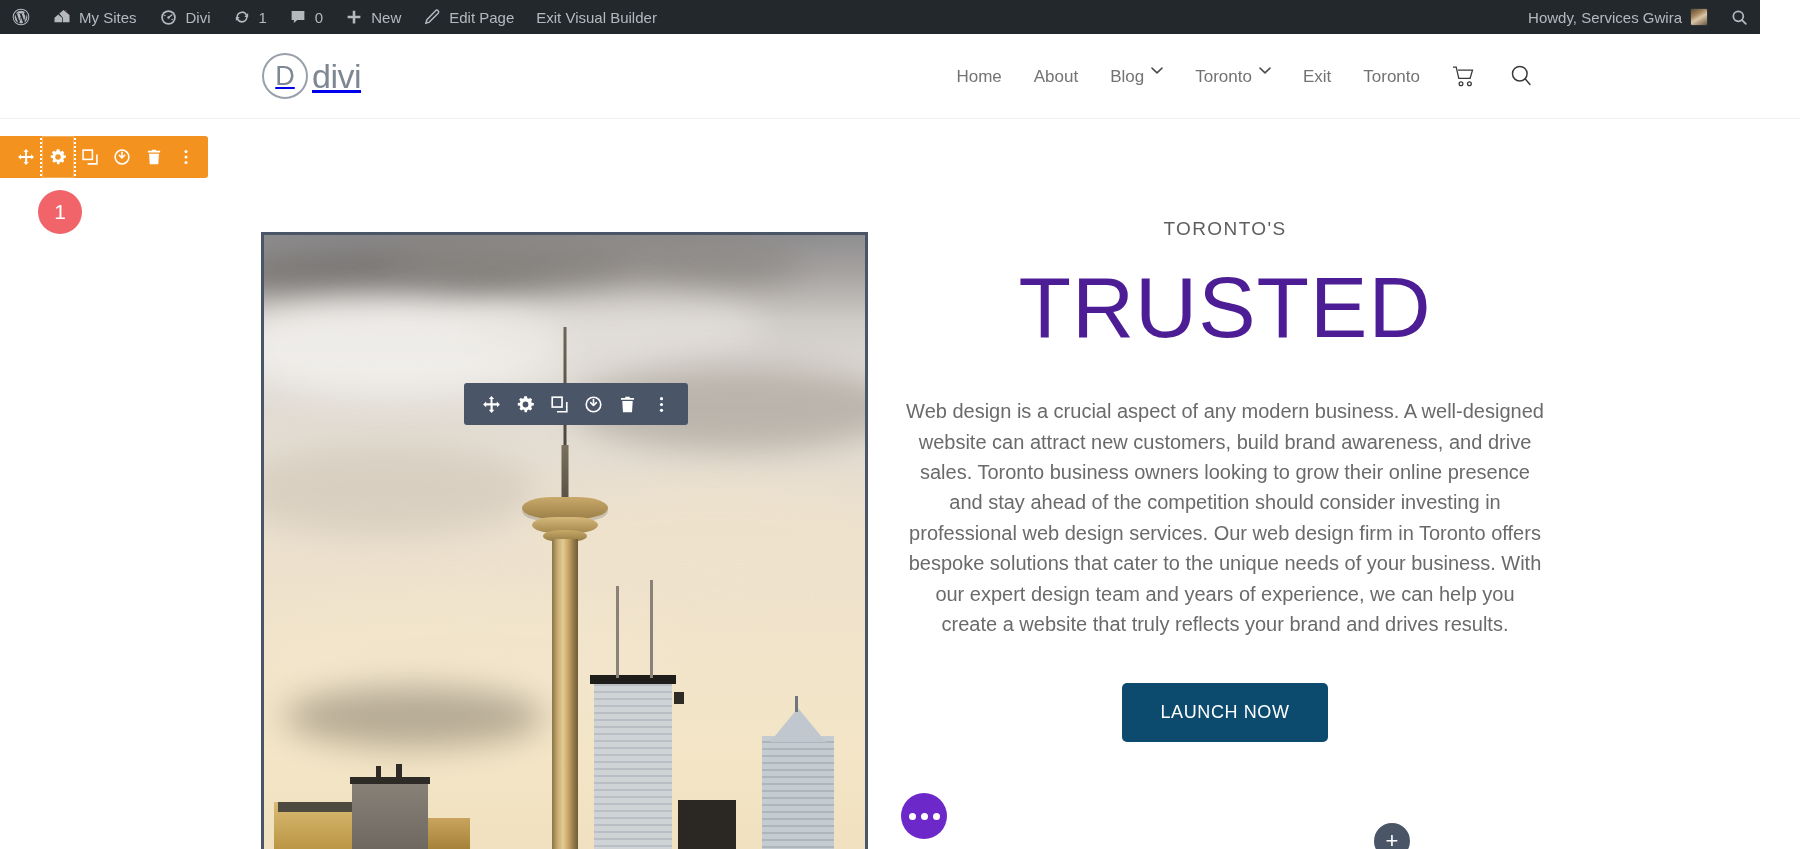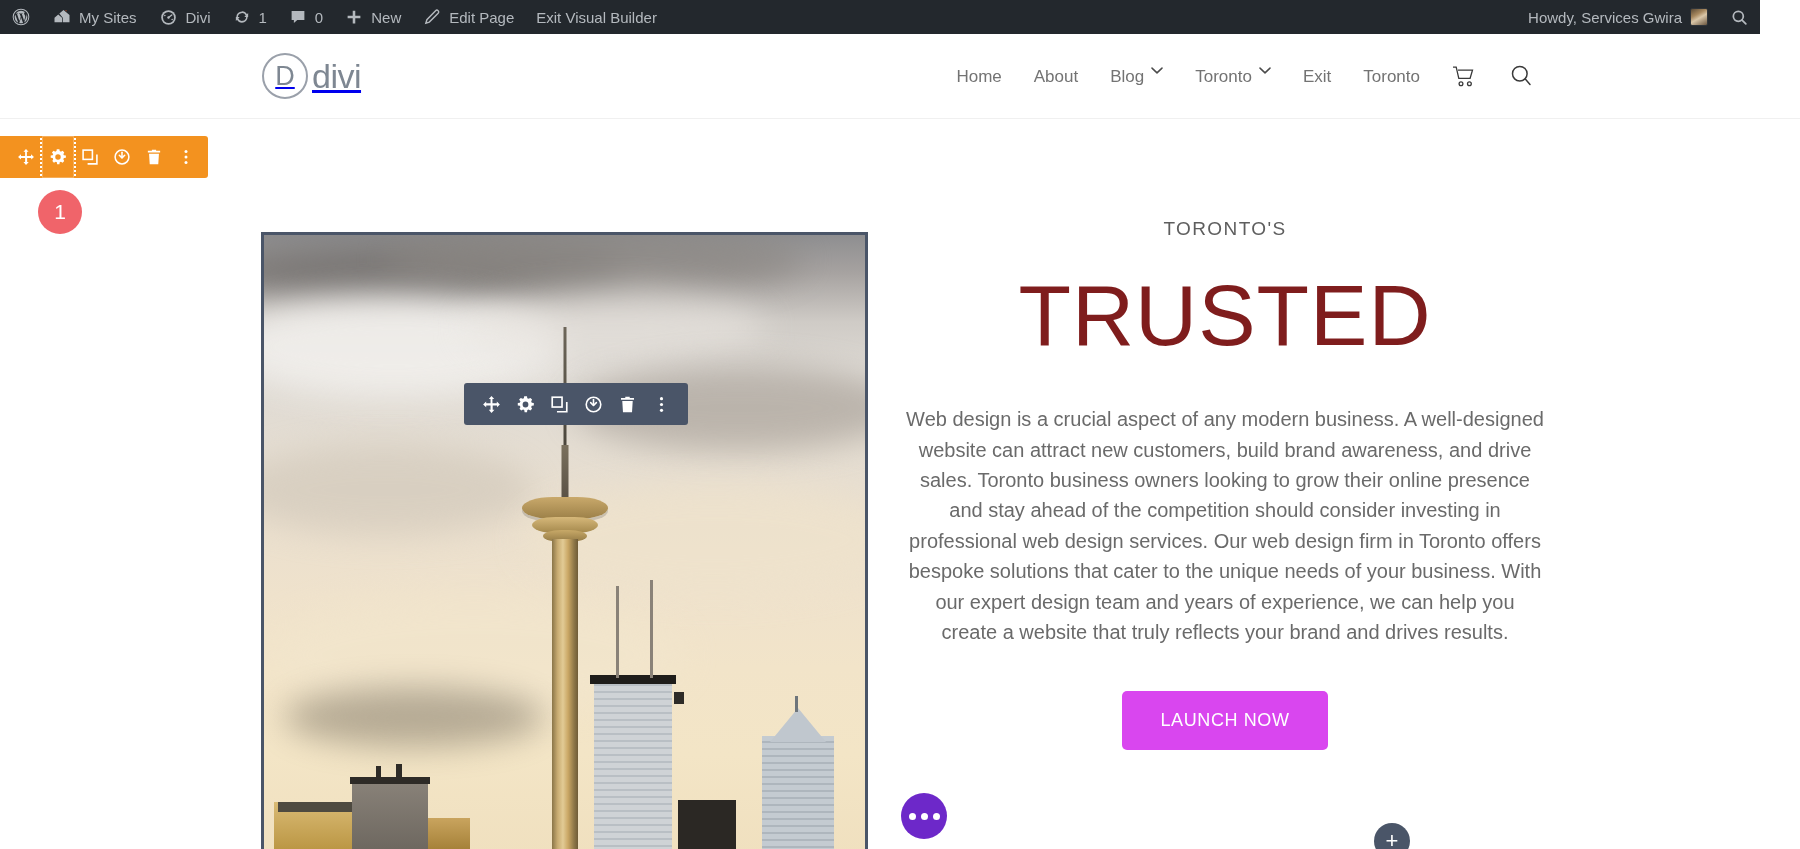--- a/index.html
+++ b/index.html
@@ -187,36 +187,36 @@
     position: absolute; left: 905px; top: 100px;
     width: 640px;
     text-align: center;
   }
   #eyebrow {
     font-size: 19px; letter-spacing: 1.4px;
     color: #5e5e5e; font-weight: 400;
   }
   #headline {
     font-size: 86px; line-height: 1.05;
-    color: #7f1d1d; font-weight: 300;
+    color: #4c1d95; font-weight: 300;
     letter-spacing: 1px;
-    margin-top: 30px;
+    margin-top: 22px;
   }
   #subhead {
     font-size: 20px; letter-spacing: 1.4px;
     color: #5e5e5e; margin-top: 22px;
   }
   #hero-para {
     margin-top: 44px;
     font-size: 20px; line-height: 1.52;
     color: #6a6a6a;
   }
   #cta-button {
     display: inline-block; margin-top: 44px;
-    background: #d946ef; color: #ffffff;
+    background: #0c4a6e; color: #ffffff;
     font-size: 18px; letter-spacing: 0.6px;
     padding: 19px 38px; border-radius: 5px;
     text-decoration: none; cursor: pointer;
   }
 
   
   #settings-fab {
     position: absolute; left: 901px; top: 793px;
     width: 46px; height: 46px; border-radius: 50%;
     background: #6d28c9;

